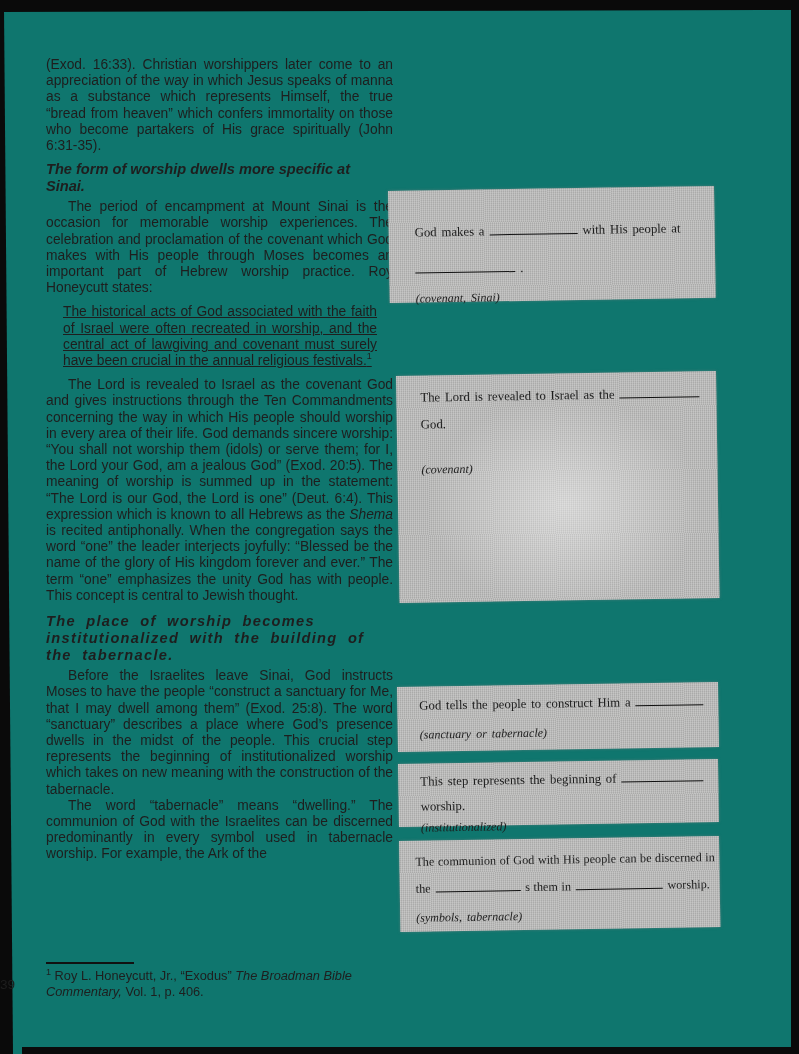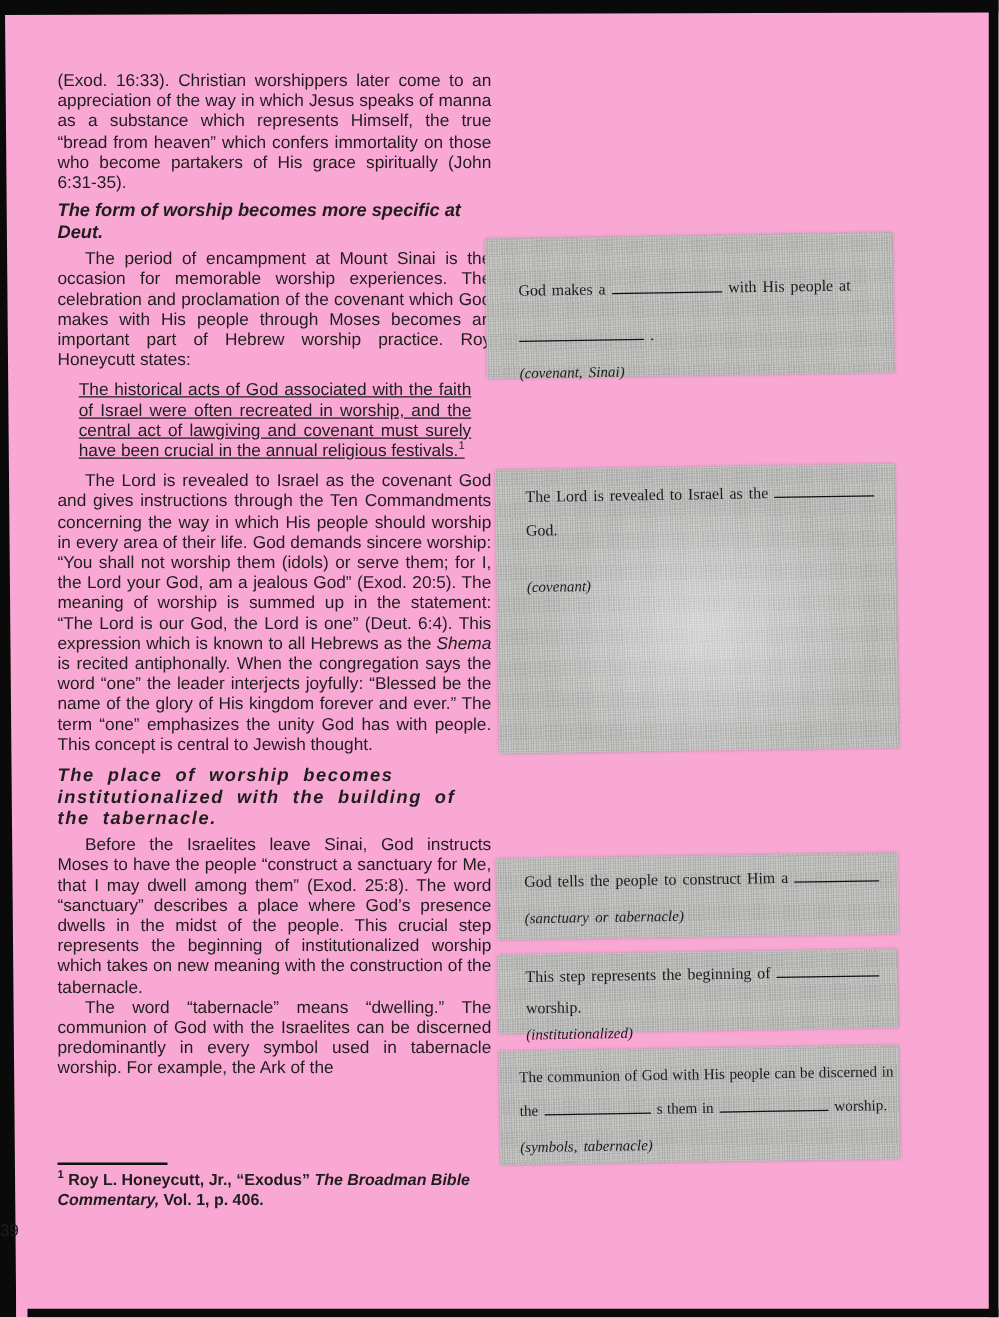--- a/index.html
+++ b/index.html
@@ -1,36 +1,36 @@
 <!DOCTYPE html>
 <html><head>
 <meta charset="utf-8">
 <style>
   html,body{margin:0;padding:0;background:#e8e8e8;}
-  .page{position:relative;width:799px;height:1054px;background:#f9a8d4;overflow:hidden;
+  .page{position:relative;width:799px;height:1054px;background:#0f766e;overflow:hidden;
         font-family:"Liberation Sans","DejaVu Sans",sans-serif;color:#1e1e1e;}
   
   .bar-top{position:absolute;left:0;top:0;width:799px;height:12px;background:#0a0a0a;transform:rotate(-0.15deg);transform-origin:left top;}
   .bar-left{position:absolute;left:0;top:10px;width:14px;height:1044px;background:#0a0a0a;
             clip-path:polygon(0 0,4px 0,13px 100%,0 100%);}
   .bar-right{position:absolute;right:0;top:0;width:8px;height:1054px;background:#0a0a0a;}
   .bar-bottom{position:absolute;left:22px;top:1047px;width:777px;height:7px;background:#0a0a0a;}
 
   
   .main-col{position:absolute;left:46px;top:57px;width:347px;text-align:justify;
             font-size:13.8px;line-height:16.2px;}
   .p{margin:0;}
   .p.indent{text-indent:22px;}
   .h{margin:7px 0 4px 0;font-size:14.6px;line-height:17px;font-weight:bold;font-style:italic;text-align:left;}
   .h.spaced{letter-spacing:1.3px;word-spacing:5px;margin:9px 0 4px 0;}
   .quote{margin:8px 16px 8px 17px;text-decoration:underline;}
   sup{font-size:9px;line-height:0;}
 
   
-  .footnote{position:absolute;left:46px;top:930px;width:362px;font-size:12.8px;line-height:16px;font-weight:bold;}
+  .footnote{position:absolute;left:46px;top:962px;width:362px;font-size:12.8px;line-height:16px;}
   .footnote-rule{width:88px;height:1.5px;background:#111;margin:0 0 4px 0;}
   .footnote-text{padding-left:0;}
 
   .pagenum{position:absolute;left:0;top:977px;width:799px;text-align:left;font-size:13.5px;}
 
   
   .wbox{position:absolute;background-color:#b5b5b4;
         background-image:
           repeating-linear-gradient(0deg, rgba(255,255,255,.14) 0 1px, rgba(0,0,0,0) 1px 2px),
           repeating-linear-gradient(90deg, rgba(255,255,255,.10) 0 1px, rgba(0,0,0,.06) 1px 2px);
@@ -63,21 +63,21 @@
 
 <div class="page">
 
   <div class="bar-top"></div>
   <div class="bar-left"></div>
   <div class="bar-right"></div>
   <div class="bar-bottom"></div>
 
   <div class="main-col">
     <p class="p">(Exod. 16:33). Christian worshippers later come to an appreciation of the way in which Jesus speaks of manna as a substance which represents Himself, the true “bread from heaven” which confers immortality on those who become partakers of His grace spiritually (John 6:31-35).</p>
-    <h3 class="h">The form of worship becomes more specific at Deut.</h3>
+    <h3 class="h">The form of worship dwells more specific at Sinai.</h3>
     <p class="p indent">The period of encampment at Mount Sinai is the occasion for memorable worship experiences. The celebration and proclamation of the covenant which God makes with His people through Moses becomes an important part of Hebrew worship practice. Roy Honeycutt states:</p>
     <div class="quote"><span>The historical acts of God associated with the faith of Israel were often recreated in worship, and the central act of lawgiving and covenant must surely have been crucial in the annual religious festivals.</span><sup>1</sup></div>
     <p class="p indent"><span>The Lord is revealed to Israel as the covenant God and gives instructions through the Ten Commandments concerning the way in which His people should worship in every area of their life. God demands sincere worship: “You shall not worship them (idols) or serve them; for I, the Lord your God, am a jealous God” (Exod. 20:5). The meaning of worship is summed up in the statement: “The Lord is our God, the Lord is one” (Deut. 6:4). This expression which is known to all Hebrews as the </span><i>Shema</i><span> is recited antiphonally. When the congregation says the word “one” the leader interjects joyfully: “Blessed be the name of the glory of His kingdom forever and ever.” The term “one” emphasizes the unity God has with people. This concept is central to Jewish thought.</span></p>
     <h3 class="h spaced">The place of worship becomes institutionalized with the building of the tabernacle.</h3>
     <p class="p indent">Before the Israelites leave Sinai, God instructs Moses to have the people “construct a sanctuary for Me, that I may dwell among them” (Exod. 25:8). The word “sanctuary” describes a place where God’s presence dwells in the midst of the people. This crucial step represents the beginning of institutionalized worship which takes on new meaning with the construction of the tabernacle.</p>
     <p class="p indent">The word “tabernacle” means “dwelling.” The communion of God with the Israelites can be discerned predominantly in every symbol used in tabernacle worship. For example, the Ark of the</p>
   </div>
 
   <div class="footnote">
     <div class="footnote-rule"></div>

